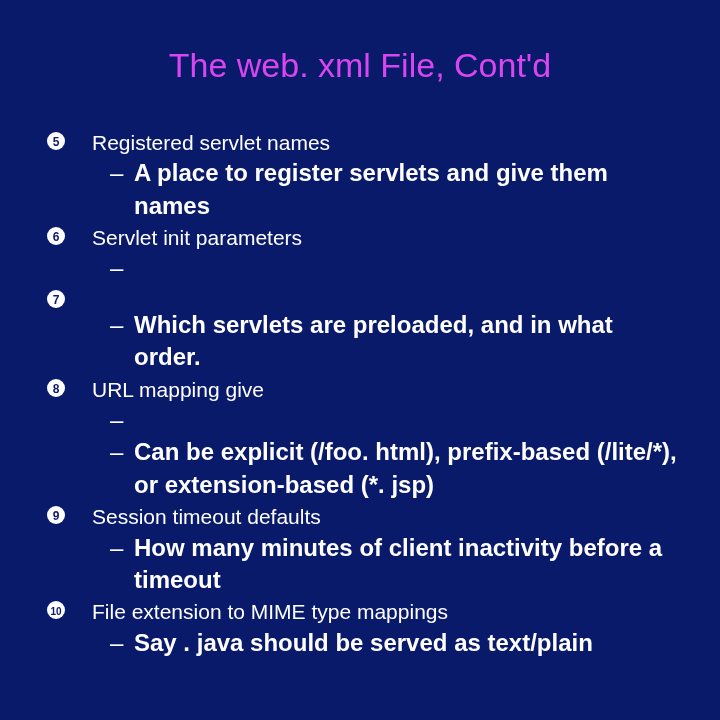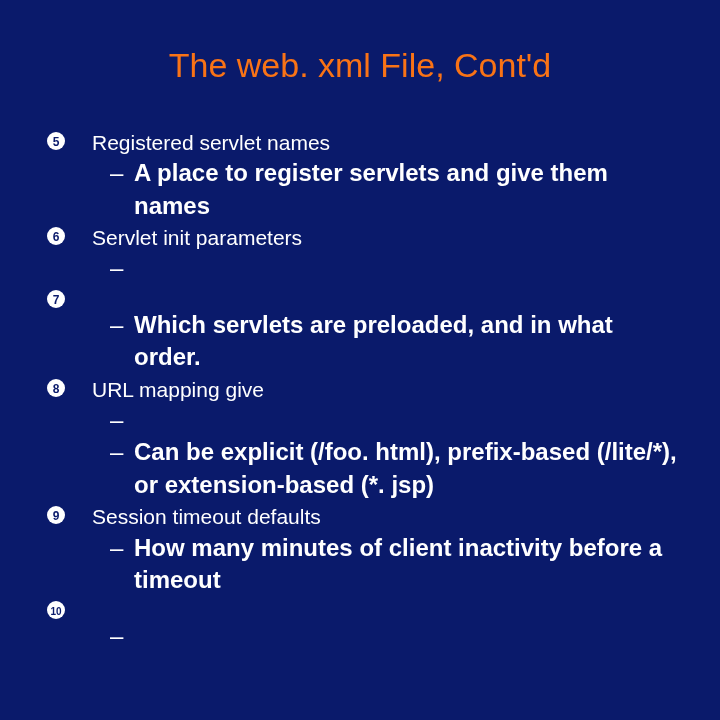--- a/index.html
+++ b/index.html
@@ -4,21 +4,21 @@
 <style>
   * { margin: 0; padding: 0; box-sizing: border-box; }
   html, body { width: 720px; height: 720px; }
   body {
     background: #0a1a6b;
     color: #ffffff;
     font-family: Arial, Helvetica, sans-serif;
     padding: 30px 40px 30px 40px;
   }
   .title {
-    color: #f97316;
+    color: #d946ef;
     font-size: 34px;
     font-weight: 400;
     text-align: center;
     margin-bottom: 44px;
     margin-top: 16px;
   }
   .content {
     padding-left: 6px;
   }
   .item {
@@ -152,20 +152,22 @@
       </div>
     </div>
     <div class="item">
       <div class="item-head">
         <div class="bullet-num">
           <svg width="20" height="20" viewBox="0 0 20 20">
             <circle cx="10" cy="10" r="9" fill="#ffffff"></circle>
             <text x="10" y="14.5" text-anchor="middle" font-size="10" font-family="Arial, sans-serif" font-weight="bold" fill="#0a1a6b">10</text>
           </svg>
         </div>
+        <div class="item-title">File extension to MIME type mappings</div>
       </div>
       <div class="sublist">
         <div class="subitem">
           <div class="dash">–</div>
+          <div class="subtext">Say . java should be served as text/plain</div>
         </div>
       </div>
     </div>
   </div>
 
 </body></html>

